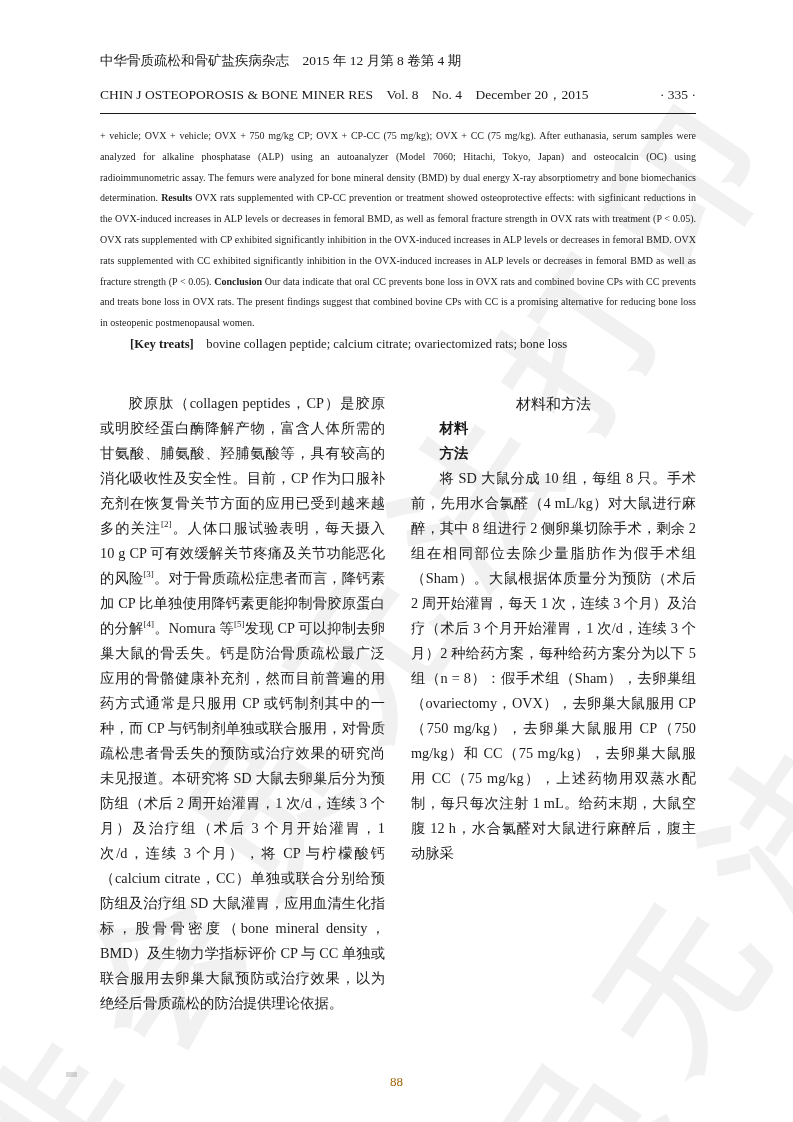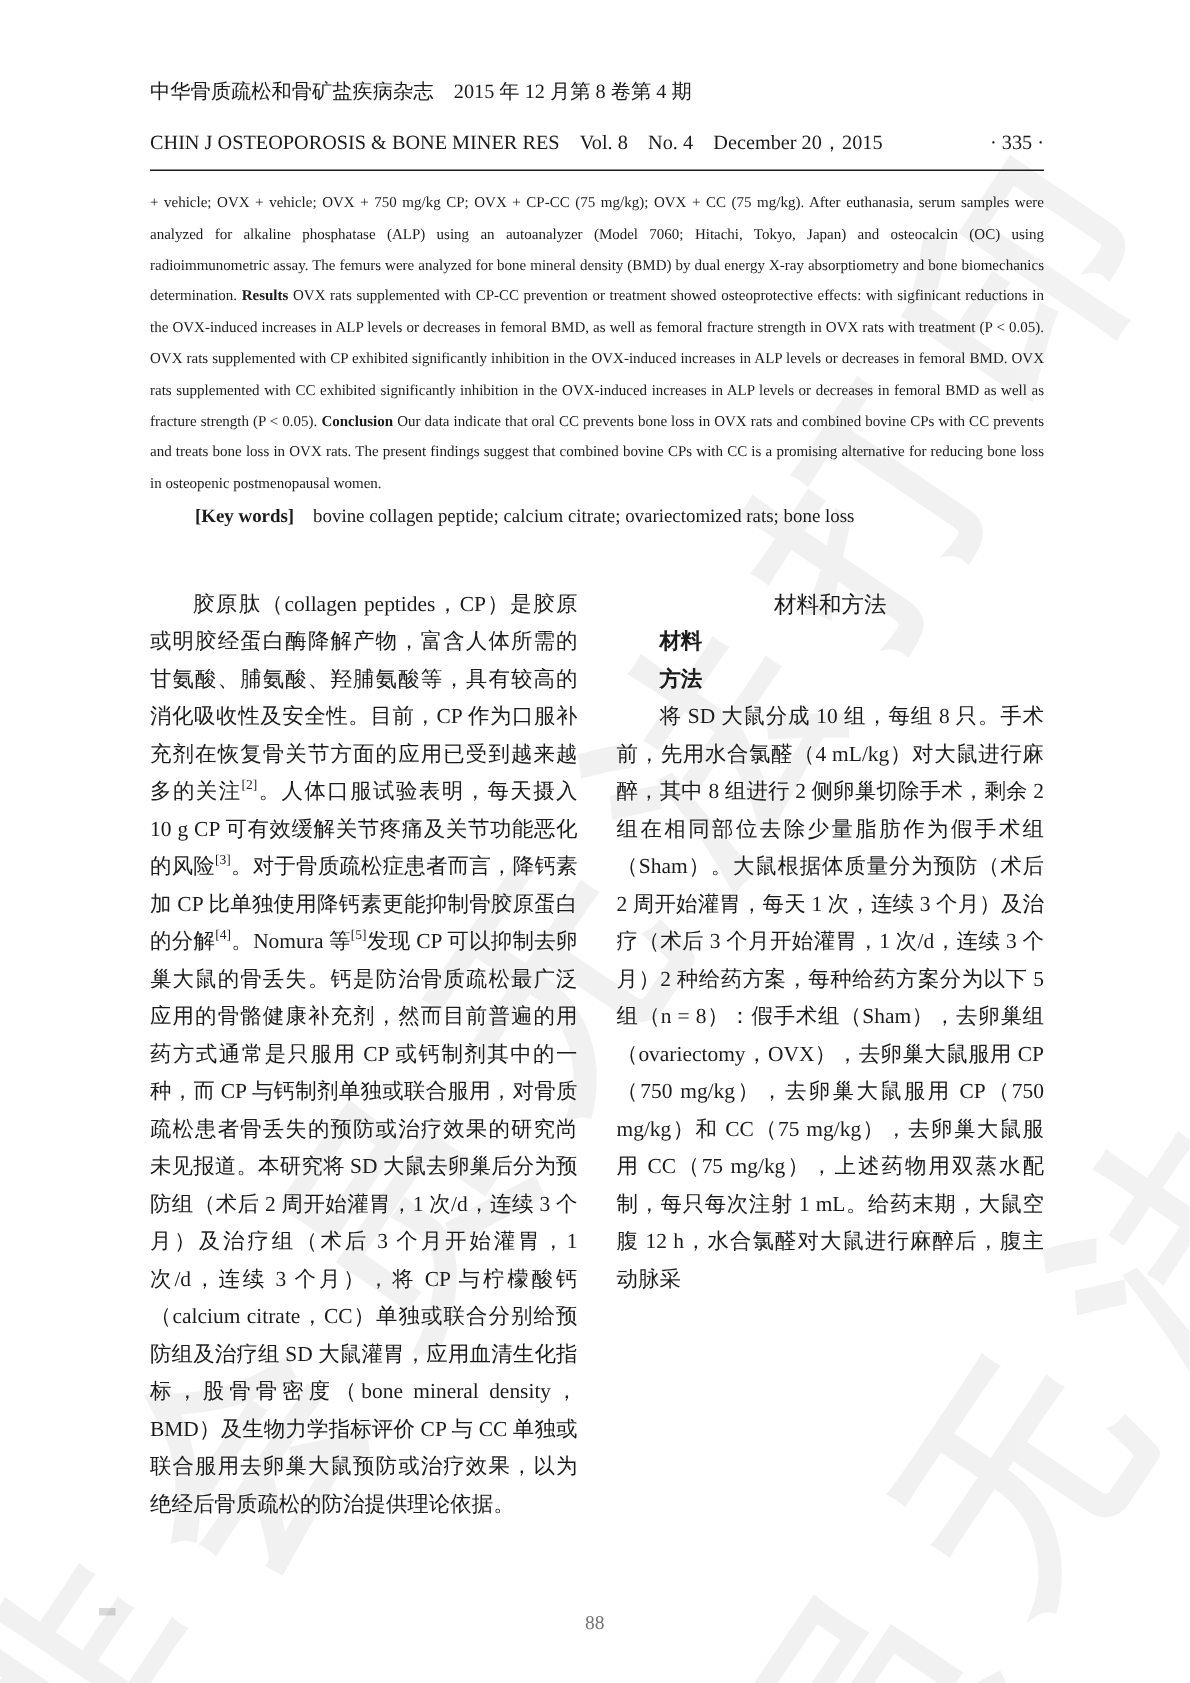--- a/index.html
+++ b/index.html
@@ -37,21 +37,21 @@
     font-family:"Liberation Sans", sans-serif;
     margin:8px 0 20px 0; text-indent:0 !important;
   }
   .sub-label {
     font-weight:bold; font-family:"Liberation Sans", sans-serif;
     text-indent:2em !important;
   }
   
   .page-number {
     position:absolute; bottom:32px; left:0; width:100%;
-    text-align:center; font-size:13px; color:#737373;
+    text-align:center; font-size:13px; color:#a16207;
   }
   
   .watermark {
     position:absolute;
     font-size:150px; font-weight:bold;
     font-family:"Liberation Sans", sans-serif;
     white-space:nowrap; letter-spacing:38px;
     pointer-events:none; z-index:5;
   }
   .watermark-1 { left:-70px; top:1130px; transform:rotate(-56deg); transform-origin:0 0; }
@@ -76,21 +76,21 @@
       <span>CHIN J OSTEOPOROSIS &amp; BONE MINER RES　Vol. 8　No. 4　December 20，2015</span>
       <span class="page-marker">· 335 ·</span>
     </div>
     <hr class="header-rule">
   </div>
 
   <div class="abstract">
     <span>+ vehicle; OVX + vehicle; OVX + 750 mg/kg CP; OVX + CP-CC (75 mg/kg); OVX + CC (75 mg/kg). After euthanasia, serum samples were analyzed for alkaline phosphatase (ALP) using an autoanalyzer (Model 7060; Hitachi, Tokyo, Japan) and osteocalcin (OC) using radioimmunometric assay. The femurs were analyzed for bone mineral density (BMD) by dual energy X-ray absorptiometry and bone biomechanics determination. </span><span class="bold">Results</span><span>  OVX rats supplemented with CP-CC prevention or treatment showed osteoprotective effects: with sigfinicant reductions in the OVX-induced increases in ALP levels or decreases in femoral BMD, as well as femoral fracture strength in OVX rats with treatment (P &lt; 0.05). OVX rats supplemented with CP exhibited significantly inhibition in the OVX-induced increases in ALP levels or decreases in femoral BMD. OVX rats supplemented with CC exhibited significantly inhibition in the OVX-induced increases in ALP levels or decreases in femoral BMD as well as fracture strength (P &lt; 0.05). </span><span class="bold">Conclusion</span><span>  Our data indicate that oral CC prevents bone loss in OVX rats and combined bovine CPs with CC prevents and treats bone loss in OVX rats. The present findings suggest that combined bovine CPs with CC is a promising alternative for reducing bone loss in osteopenic postmenopausal women.</span>
   </div>
   <div class="keywords-line">
-    <span class="bold">[Key words]</span><span>　bovine collagen peptide; calcium citrate; ovariectomized rats; bone loss</span>
+    <span class="bold">[Key treats]</span><span>　bovine collagen peptide; calcium citrate; ovariectomized rats; bone loss</span>
   </div>
 
   <div class="columns">
 
     <div class="col">
       <p>胶原肽（collagen peptides，CP）是胶原或明胶经蛋白酶降解产物，富含人体所需的甘氨酸、脯氨酸、羟脯氨酸等，具有较高的消化吸收性及安全性。目前，CP 作为口服补充剂在恢复骨关节方面的应用已受到越来越多的关注<sup>[2]</sup>。人体口服试验表明，每天摄入 10 g CP 可有效缓解关节疼痛及关节功能恶化的风险<sup>[3]</sup>。对于骨质疏松症患者而言，降钙素加 CP 比单独使用降钙素更能抑制骨胶原蛋白的分解<sup>[4]</sup>。Nomura 等<sup>[5]</sup>发现 CP 可以抑制去卵巢大鼠的骨丢失。钙是防治骨质疏松最广泛应用的骨骼健康补充剂，然而目前普遍的用药方式通常是只服用 CP 或钙制剂其中的一种，而 CP 与钙制剂单独或联合服用，对骨质疏松患者骨丢失的预防或治疗效果的研究尚未见报道。本研究将 SD 大鼠去卵巢后分为预防组（术后 2 周开始灌胃，1 次/d，连续 3 个月）及治疗组（术后 3 个月开始灌胃，1 次/d，连续 3 个月），将 CP 与柠檬酸钙（calcium citrate，CC）单独或联合分别给预防组及治疗组 SD 大鼠灌胃，应用血清生化指标，股骨骨密度（bone mineral density，BMD）及生物力学指标评价 CP 与 CC 单独或联合服用去卵巢大鼠预防或治疗效果，以为绝经后骨质疏松的防治提供理论依据。</p>
     </div>
 
     <div class="col">
       <p class="section-title">材料和方法</p>

